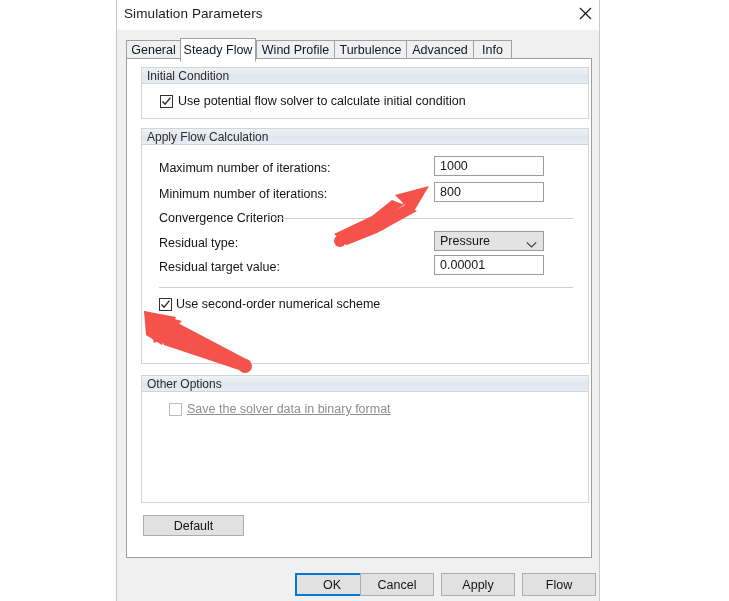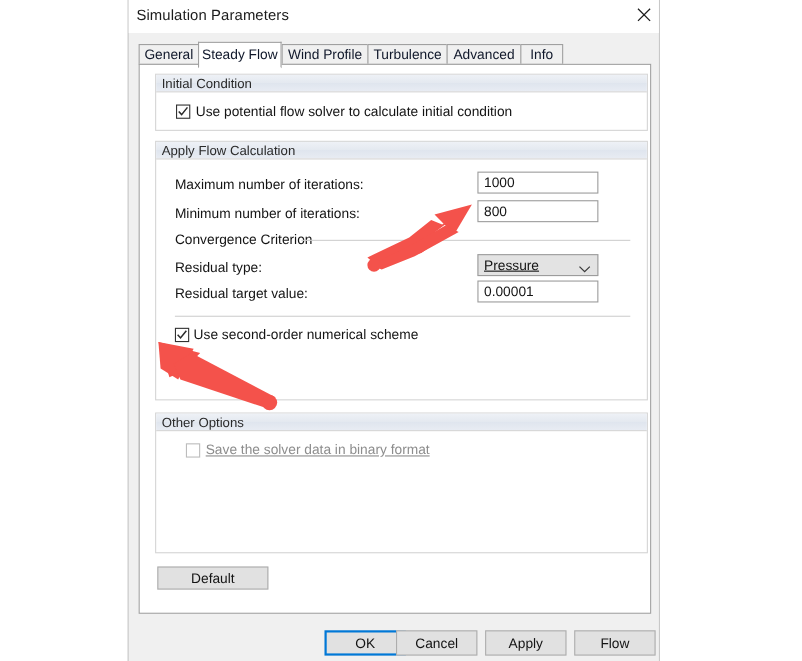--- a/index.html
+++ b/index.html
@@ -199,21 +199,21 @@
         <div class="flabel" style="left:17px;top:32px;">Maximum number of iterations:</div>
         <div class="tinput" style="left:292px;top:27px;">1000</div>
 
         <div class="flabel" style="left:17px;top:58px;">Minimum number of iterations:</div>
         <div class="tinput" style="left:292px;top:53px;">800</div>
 
         <div class="sep-caption" style="left:17px;top:82px;">Convergence Criterion</div>
         <div class="sep-line" style="left:132px;top:89px;width:299px;"></div>
 
         <div class="flabel" style="left:17px;top:107px;">Residual type:</div>
-        <div class="combo" style="left:292px;top:102px;text-decoration:underline;">
+        <div class="combo" style="left:292px;top:102px;">
           <span>Pressure</span>
           <span class="chev">
             <svg width="11" height="8" viewBox="0 0 11 8">
               <polyline points="0.8,1.4 5.5,6 10.2,1.4" fill="none" stroke="#3c3c3c" stroke-width="1.2"></polyline>
             </svg>
           </span>
         </div>
 
         <div class="flabel" style="left:17px;top:131px;">Residual target value:</div>
         <div class="tinput" style="left:292px;top:126px;">0.00001</div>

